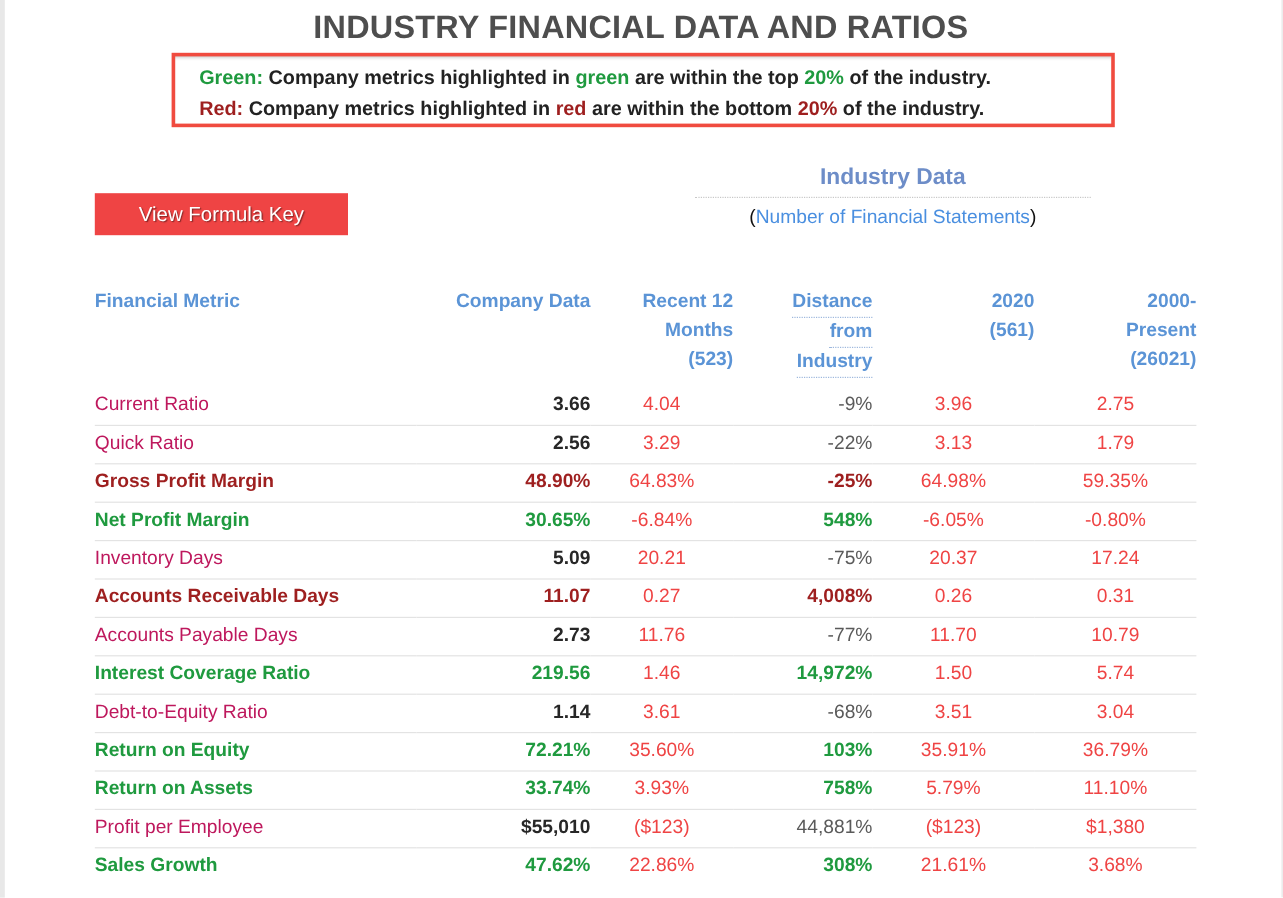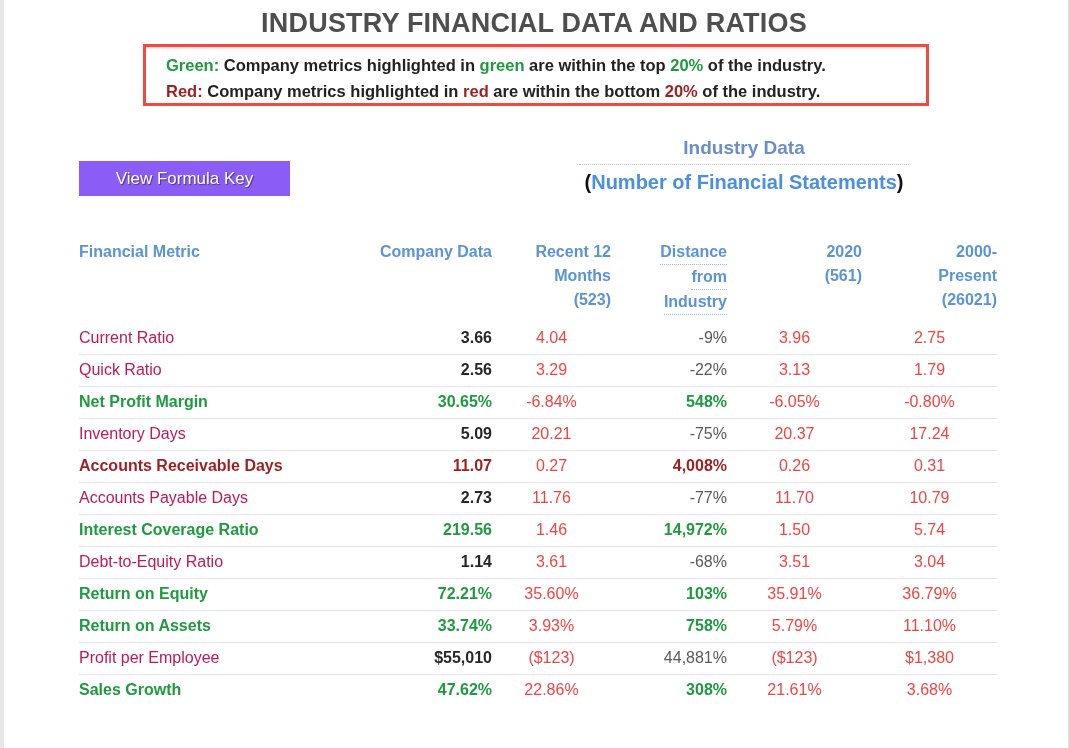--- a/index.html
+++ b/index.html
@@ -62,21 +62,21 @@
   .lg-green { color: #1f9a3f; }
   .lg-red   { color: #9e1f1f; margin-top: 36px; }
 
   
   .formula-btn {
     position: absolute;
     top: 161px;
     left: 75px;
     width: 211px;
     height: 35px;
-    background: #8b5cf6;
+    background: #ef4444;
     border: none;
     color: #ffffff;
     font-family: "Liberation Sans", sans-serif;
     font-size: 17px;
     font-weight: normal;
     text-align: center;
     line-height: 35px;
     text-shadow: 1px 1px 1px rgba(0,0,0,0.45);
     cursor: pointer;
     padding: 0;
@@ -95,22 +95,22 @@
     font-weight: bold;
     color: #6d8dc8;
     line-height: 24px;
   }
   .industry-rule {
     margin: 4px 0 6px 0;
     height: 0;
     border-bottom: 1px dotted #c7c7c7;
   }
   .industry-sub {
-    font-size: 20px;
-    font-weight: bold;
+    font-size: 16px;
+    font-weight: normal;
     color: #111;
     line-height: 22px;
     white-space: nowrap;
   }
   .industry-sub .blue { color: #4a8fe0; }
 
   
   .fin-table {
     position: absolute;
     top: 240px;
@@ -219,20 +219,28 @@
           <td class="ind">2.75</td>
         </tr>
         <tr>
           <td class="metric">Quick Ratio</td>
           <td class="company">2.56</td>
           <td class="ind">3.29</td>
           <td class="dist">-22%</td>
           <td class="ind">3.13</td>
           <td class="ind">1.79</td>
         </tr>
+        <tr class="bad">
+          <td class="metric">Gross Profit Margin</td>
+          <td class="company">48.90%</td>
+          <td class="ind">64.83%</td>
+          <td class="dist">-25%</td>
+          <td class="ind">64.98%</td>
+          <td class="ind">59.35%</td>
+        </tr>
         <tr class="good">
           <td class="metric">Net Profit Margin</td>
           <td class="company">30.65%</td>
           <td class="ind">-6.84%</td>
           <td class="dist">548%</td>
           <td class="ind">-6.05%</td>
           <td class="ind">-0.80%</td>
         </tr>
         <tr>
           <td class="metric">Inventory Days</td>

